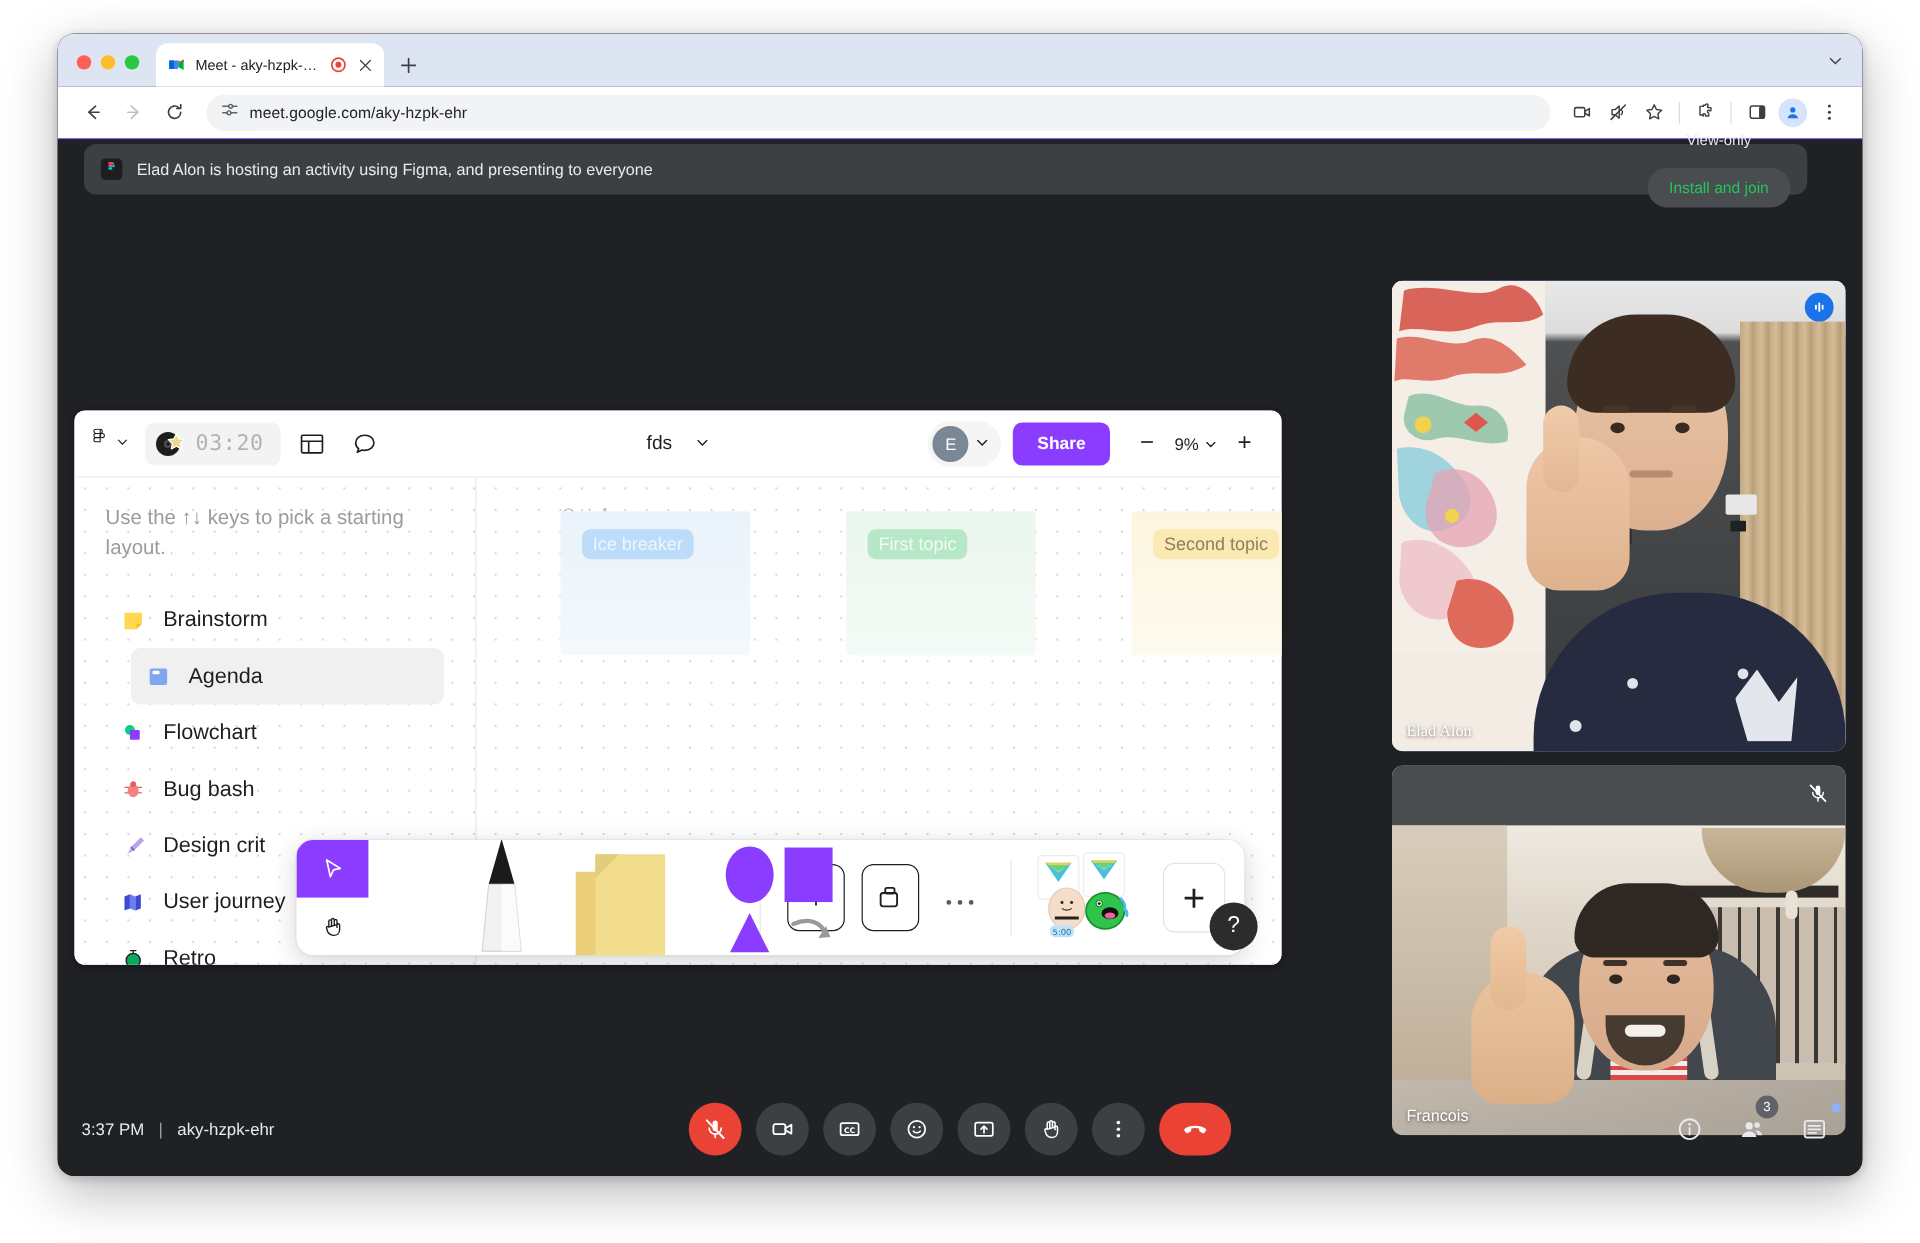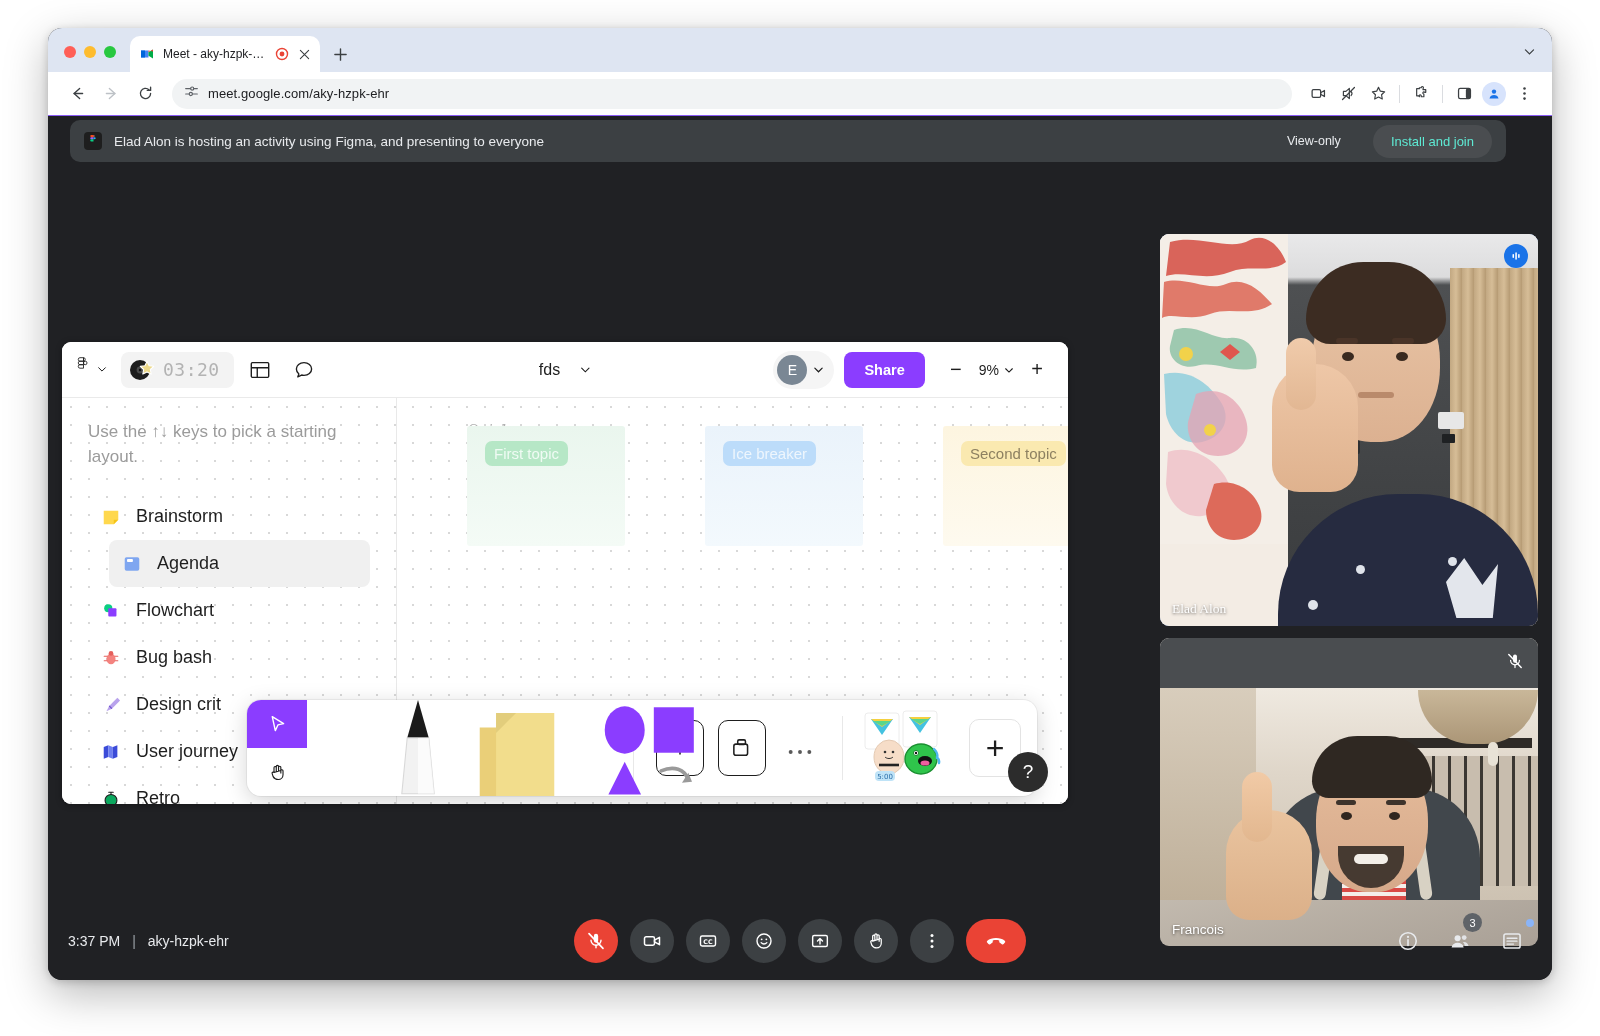--- a/index.html
+++ b/index.html
@@ -101,24 +101,24 @@
     position: absolute; left: 22px; top: 4px;
     width: 1436px; height: 42px;
     background: #3c4043;
     border-radius: 10px;
     display: flex; align-items: center;
     padding: 0 14px 0 14px;
   }
   .banner-fig { width: 18px; height: 18px; border-radius:4px; background:#1e1e1e;
                 display:flex;align-items:center;justify-content:center; flex:0 0 18px;}
   .banner-text { margin-left: 12px; color:#e8eaed; font-size: 13.5px; }
-  .banner-right { margin-left: auto; display:flex; align-items:center; gap: 32px; }
+  .banner-right { margin-left: auto; display:flex; align-items:center; gap: 16px; flex-direction: column; }
   .view-only { color:#e8eaed; font-size: 12.5px; }
   .install-btn {
-    background:#4a4d50; color:#5eead4;
+    background:#4a4d50; color:#22c55e;
     font-size: 13px; border-radius: 18px;
     padding: 9px 18px; border:none;text-align:center;
   }
 
   
   .figma-app {
     position: absolute;
     left: 14px; top: 226px;
     width: 1006px; height: 462px;
     background: #ffffff;
@@ -587,25 +587,25 @@
               </span>
               <span>Retro</span>
             </div>
 
           </div>
         </div>
 
         <div class="fig-canvas">
           <div class="quick-sync">Quick sync</div>
           <div class="cols">
+            <div class="col c1">
+              <span class="chip">Ice breaker</span>
+            </div>
             <div class="col c2">
               <span class="chip">First topic</span>
-            </div>
-            <div class="col c1">
-              <span class="chip">Ice breaker</span>
             </div>
             <div class="col c3">
               <span class="chip">Second topic</span>
             </div>
           </div>
         </div>
 
         <div class="fig-toolbar">
           <div class="tool-sel">
             <div class="half on">

